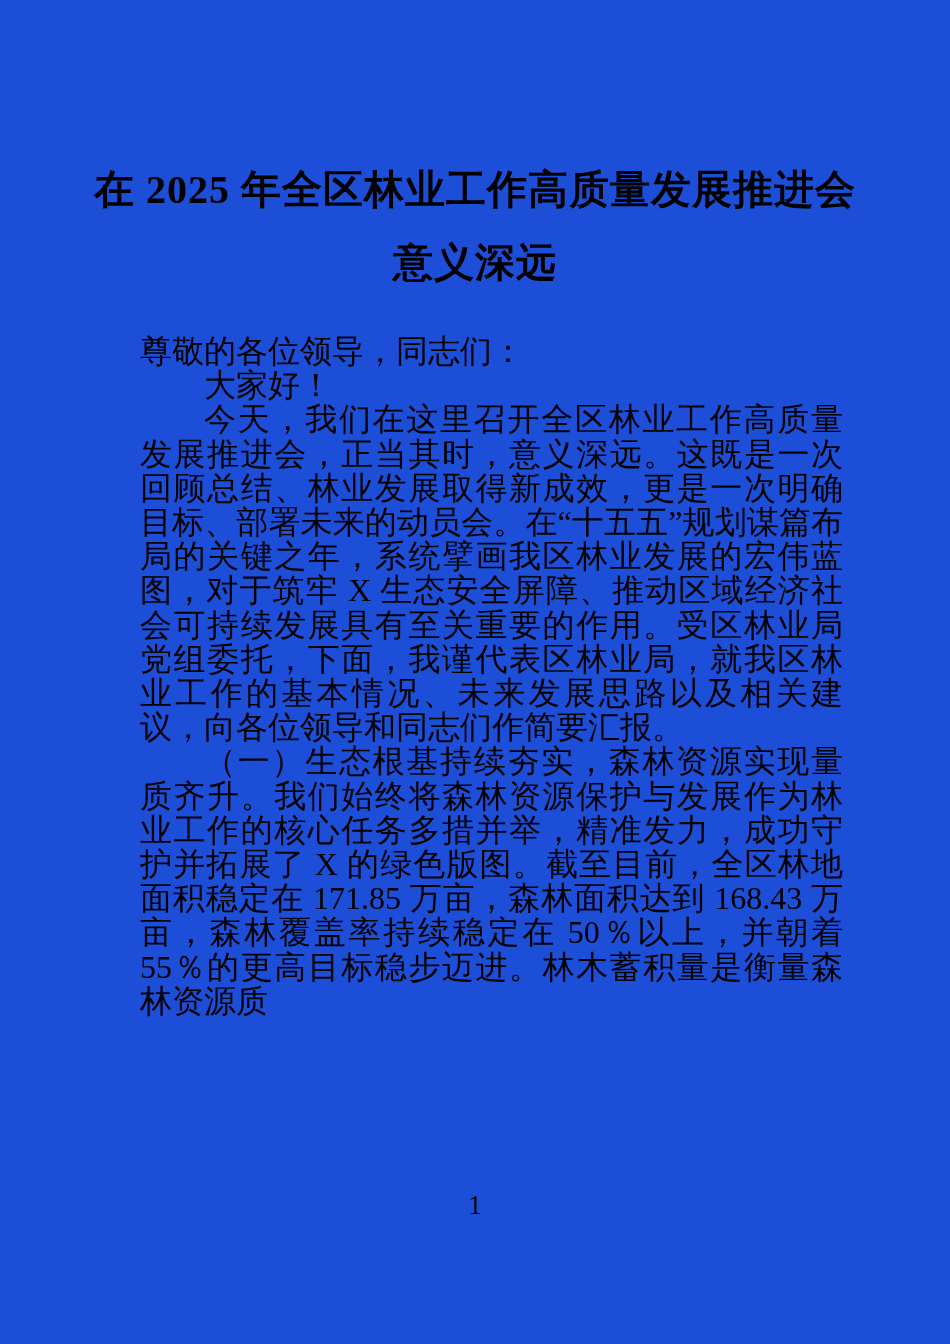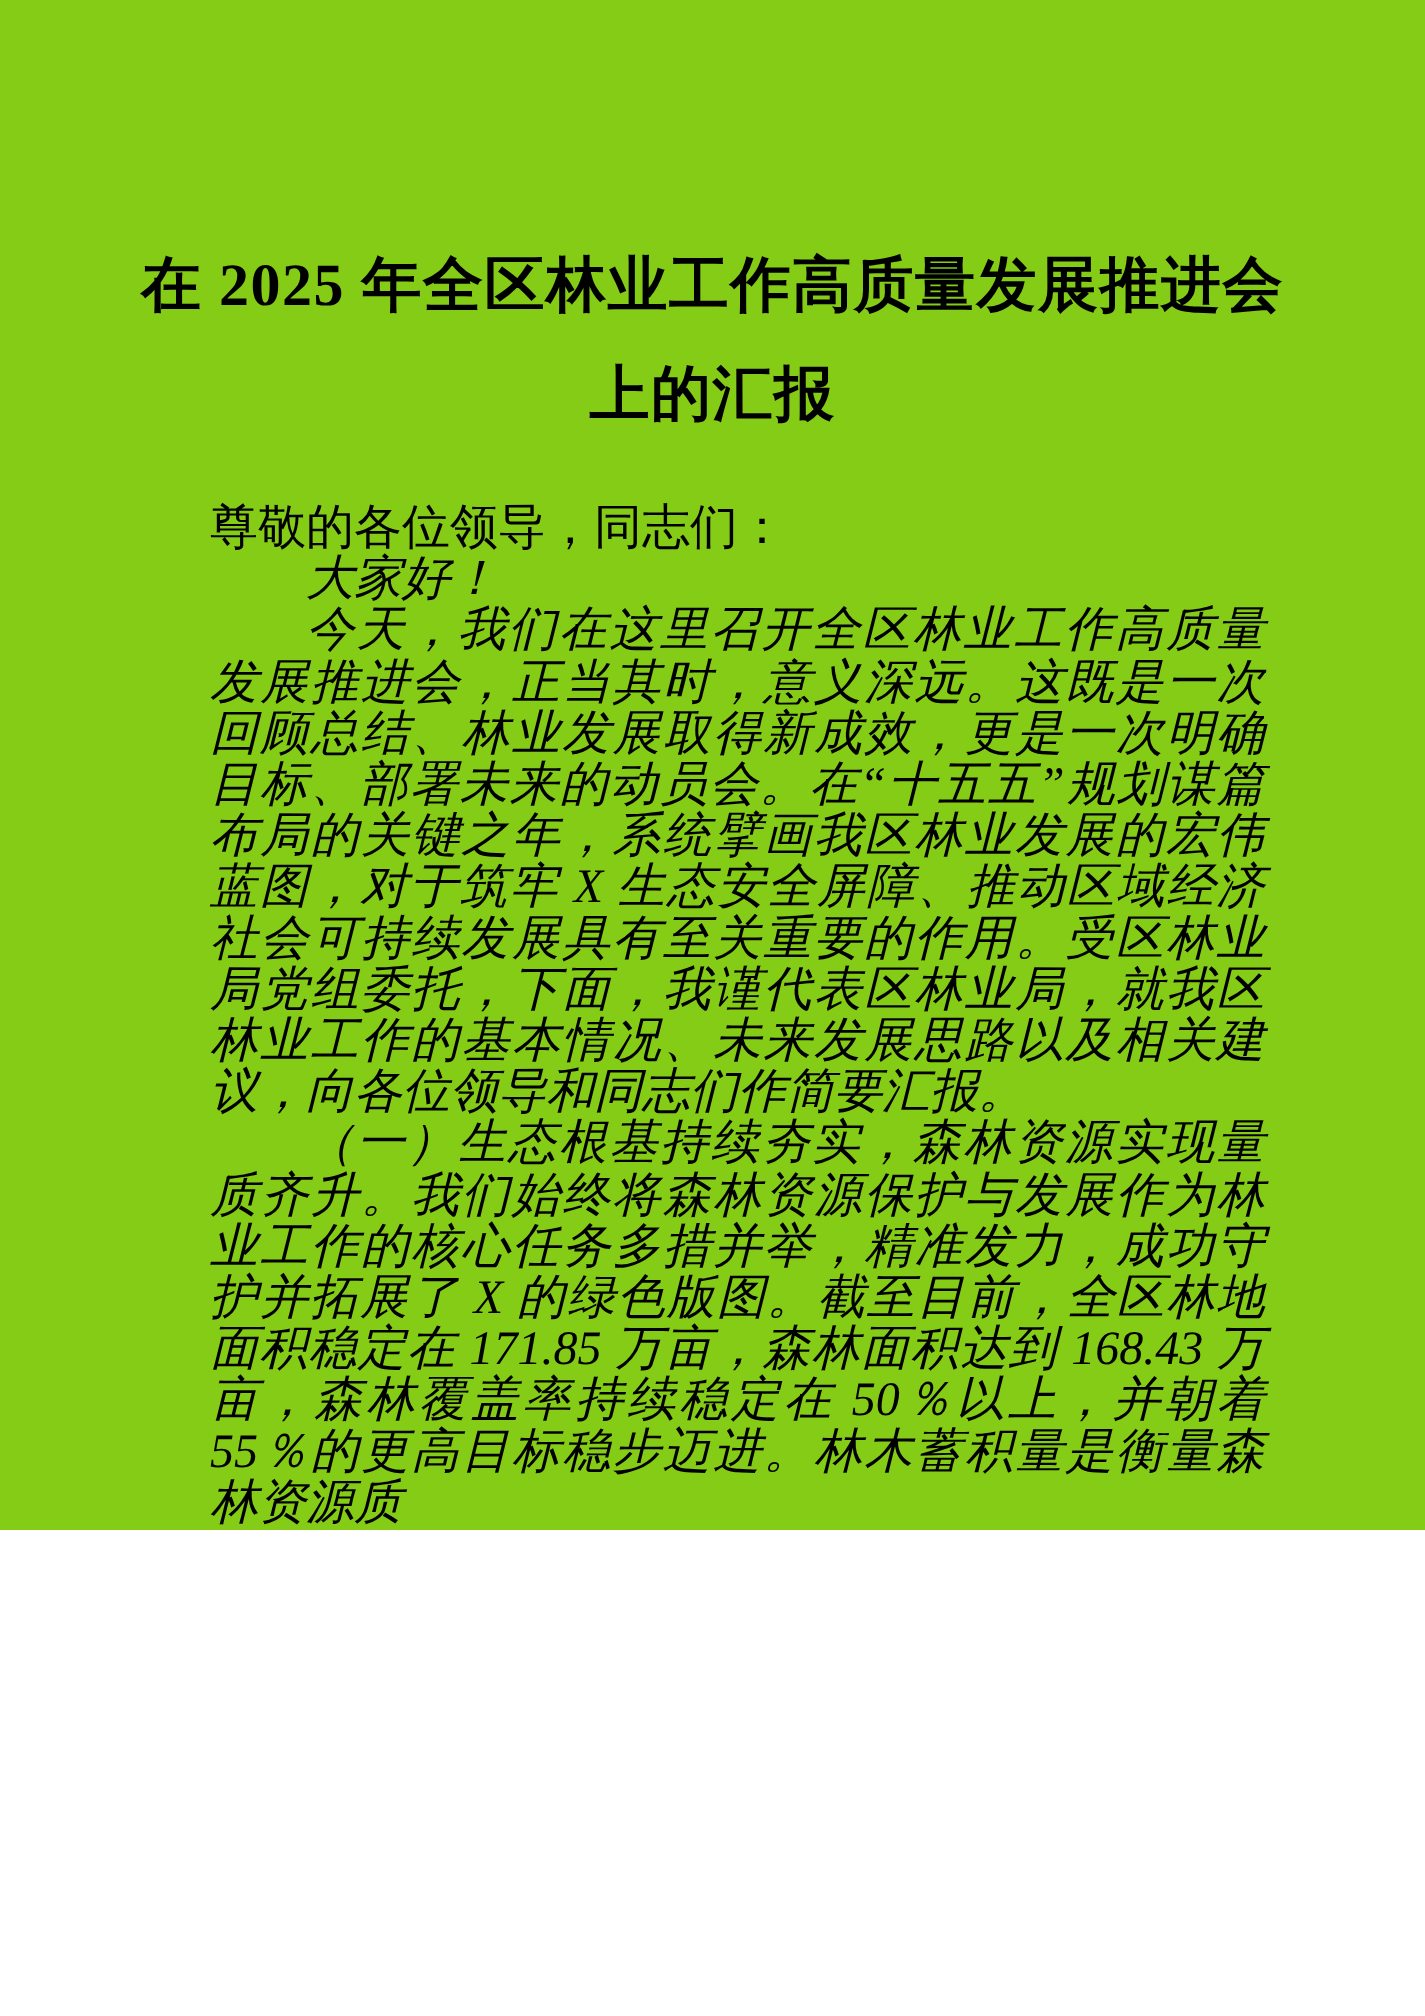--- a/index.html
+++ b/index.html
@@ -3,22 +3,22 @@
 <meta charset="utf-8">
 <style>
   html, body {
     margin: 0;
     padding: 0;
     background: #ffffff;
   }
   .page {
     position: relative;
     width: 950px;
-    height: 1020px;
-    background: #84cc16;
+    height: 1344px;
+    background: #1d4ed8;
     overflow: hidden;
     color: #000000;
     
     font-family: "Liberation Serif", sans-serif;
   }
   .title {
     position: absolute;
     top: 153px;
     left: 0;
     right: 0;
@@ -36,41 +36,41 @@
     left: 140px;
     width: 703px;
     font-size: 32px;
     line-height: 34.2px;
     text-align: justify;
   }
   .doc-body p {
     margin: 0;
     padding: 0;
   }
-  .indent { text-indent: 2em; font-style: italic; }
+  .indent { text-indent: 2em; }
   .bold { font-weight: 700; }
   .footer {
     position: absolute;
     top: 1188px;
     left: 0;
     right: 0;
     text-align: center;
     font-size: 27px;
     line-height: 34px;
     font-family: "Liberation Serif", serif;
   }
 </style>
 </head>
 <body>
 
 <div class="page">
 
   <h1 class="title">
     <span class="tl">在 2025 年全区林业工作高质量发展推进会</span>
-    <span class="tl">上的汇报</span>
+    <span class="tl">意义深远</span>
   </h1>
 
   <div class="doc-body">
     <p>尊敬的各位领导，同志们：</p>
     <p class="indent">大家好！</p>
     <p class="indent">今天，我们在这里召开全区林业工作高质量发展推进会，正当其时，意义深远。这既是一次回顾总结、林业发展取得新成效，更是一次明确目标、部署未来的动员会。在“十五五”规划谋篇布局的关键之年，系统擘画我区林业发展的宏伟蓝图，对于筑牢 X 生态安全屏障、推动区域经济社会可持续发展具有至关重要的作用。受区林业局党组委托，下面，我谨代表区林业局，就我区林业工作的基本情况、未来发展思路以及相关建议，向各位领导和同志们作简要汇报。</p>
     <p class="indent">（一）生态根基持续夯实，森林资源实现量质齐升。我们始终将森林资源保护与发展作为林业工作的核心任务多措并举，精准发力，成功守护并拓展了 X 的绿色版图。截至目前，全区林地面积稳定在 171.85 万亩，森林面积达到 168.43 万亩，森林覆盖率持续稳定在 50％以上，并朝着 55％的更高目标稳步迈进。林木蓄积量是衡量森林资源质</p>
   </div>
 
   <div class="footer">

